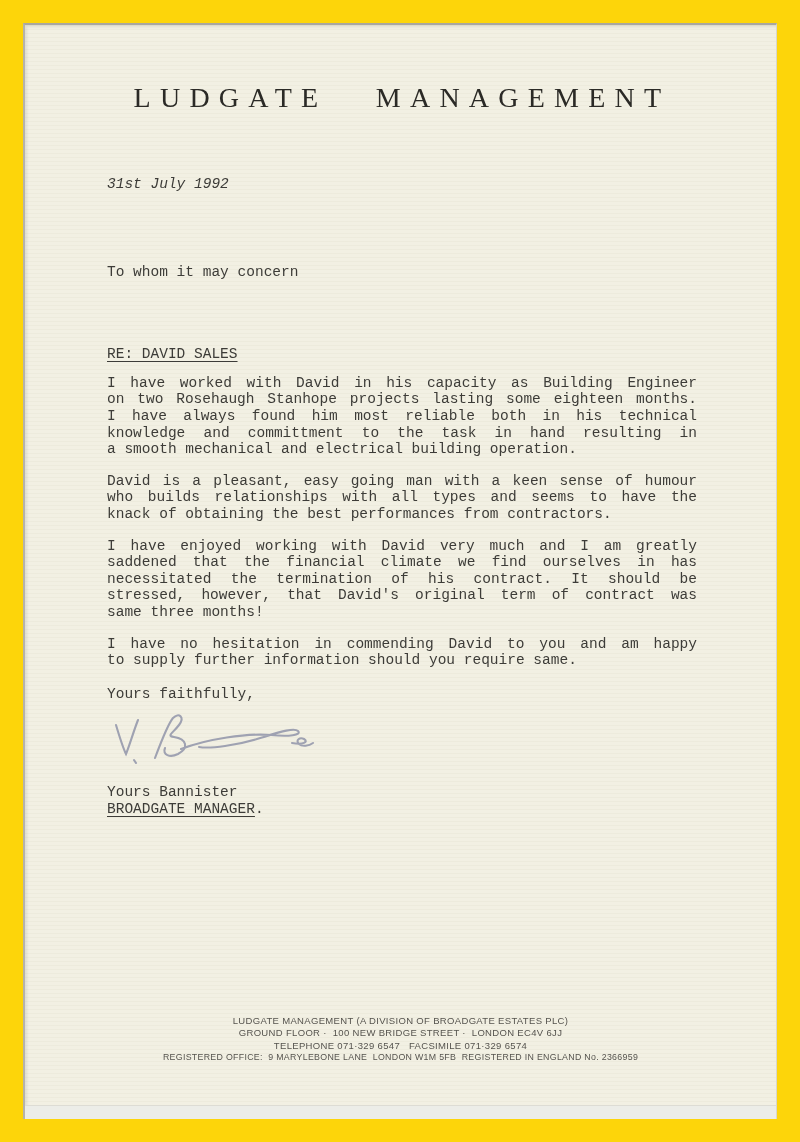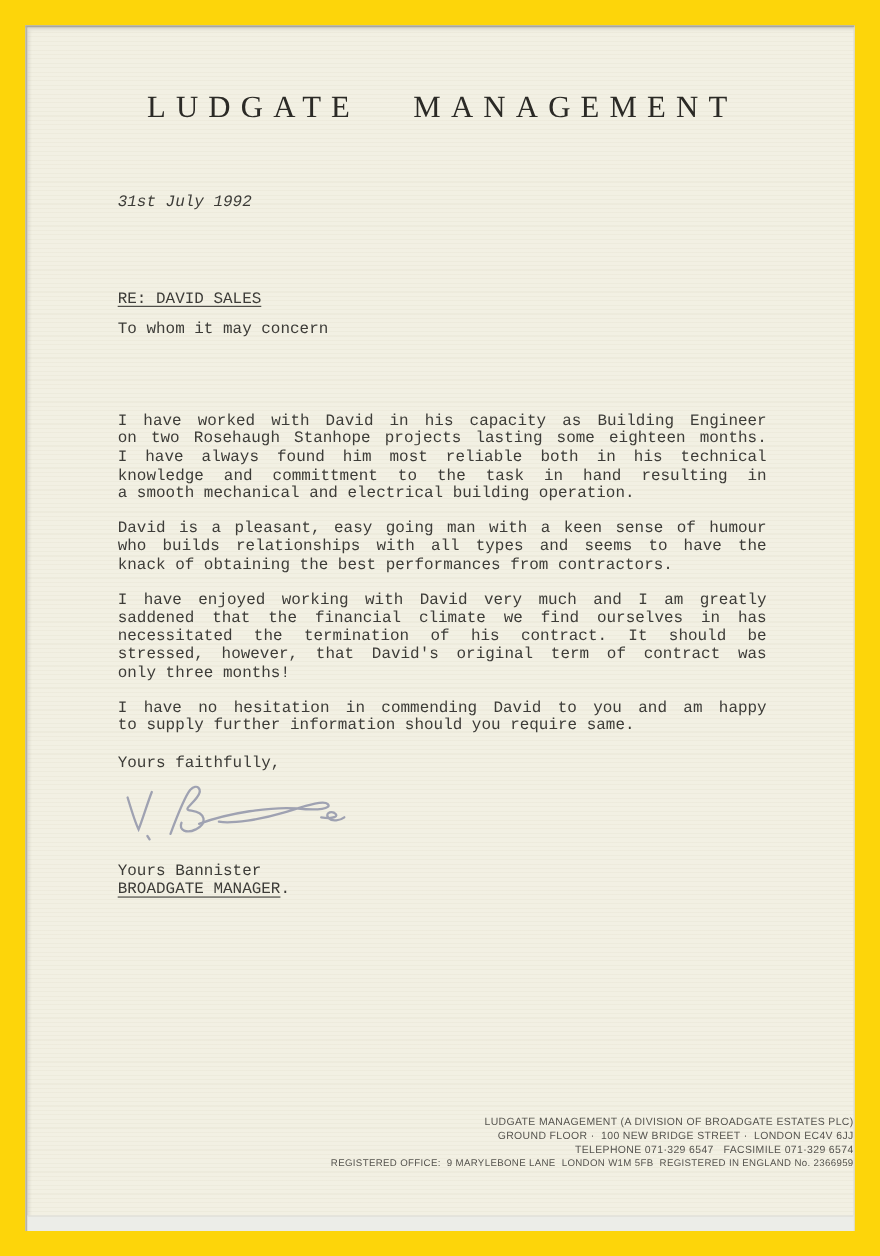--- a/index.html
+++ b/index.html
@@ -75,21 +75,21 @@
   .closing     { margin-bottom: 10px; margin-top: 17px; }
   .sig-wrap    { height: 58px; margin: 2px 0 14px 2px; }
   .signer-name { line-height: 17px; }
   .signer-title-row { line-height: 17px; }
   .signer-title { text-decoration: underline; text-underline-offset: 3px; text-decoration-thickness: 1px; }
   .footer {
     position: absolute;
     left: 0;
     top: 990px;
     width: 100%;
-    text-align: right;
+    text-align: center;
     color: var(--footer_ink, #55534e);
   }
   .footer-line {
     font-size: 9.5px;
     line-height: 12.4px;
     letter-spacing: 0.035em;
     white-space: pre-wrap;
   }
   .footer-registered {
     font-size: 8.8px;
@@ -102,42 +102,42 @@
 <body>
 
 <div class="frame">
   <div class="paper">
 
     <div class="letter-col">
       <div class="letter-title">LUDGATE  MANAGEMENT</div>
 
       <div class="mono date">31st July 1992</div>
 
+      <div class="mono salutation">To whom it may concern</div>
+
       <div class="mono subject">RE: DAVID SALES</div>
-
-      <div class="mono salutation">To whom it may concern</div>
 
       <div class="mono para">
           <div class="line">I have worked with David in his capacity as Building Engineer</div>
           <div class="line">on two Rosehaugh Stanhope projects lasting some eighteen months.</div>
           <div class="line">I have always found him most reliable both in his technical</div>
           <div class="line">knowledge and committment to the task in hand resulting in</div>
           <div class="line">a smooth mechanical and electrical building operation.</div>
         </div>
       <div class="mono para">
           <div class="line">David is a pleasant, easy going man with a keen sense of humour</div>
           <div class="line">who builds relationships with all types and seems to have the</div>
           <div class="line">knack of obtaining the best performances from contractors.</div>
         </div>
       <div class="mono para">
           <div class="line">I have enjoyed working with David very much and I am greatly</div>
           <div class="line">saddened that the financial climate we find ourselves in has</div>
           <div class="line">necessitated the termination of his contract.  It should be</div>
           <div class="line">stressed, however, that David's original term of contract was</div>
-          <div class="line">only three months!</div>
+          <div class="line">same three months!</div>
         </div>
       <div class="mono para">
           <div class="line">I have no hesitation in commending David to you and am happy</div>
           <div class="line">to supply further information should you require same.</div>
         </div>
 
       <div class="mono closing">Yours faithfully,</div>
 
       <div class="sig-wrap">
         <svg class="sig-svg" width="215" height="58" viewBox="0 0 215 58" fill="none" xmlns="http://www.w3.org/2000/svg">

